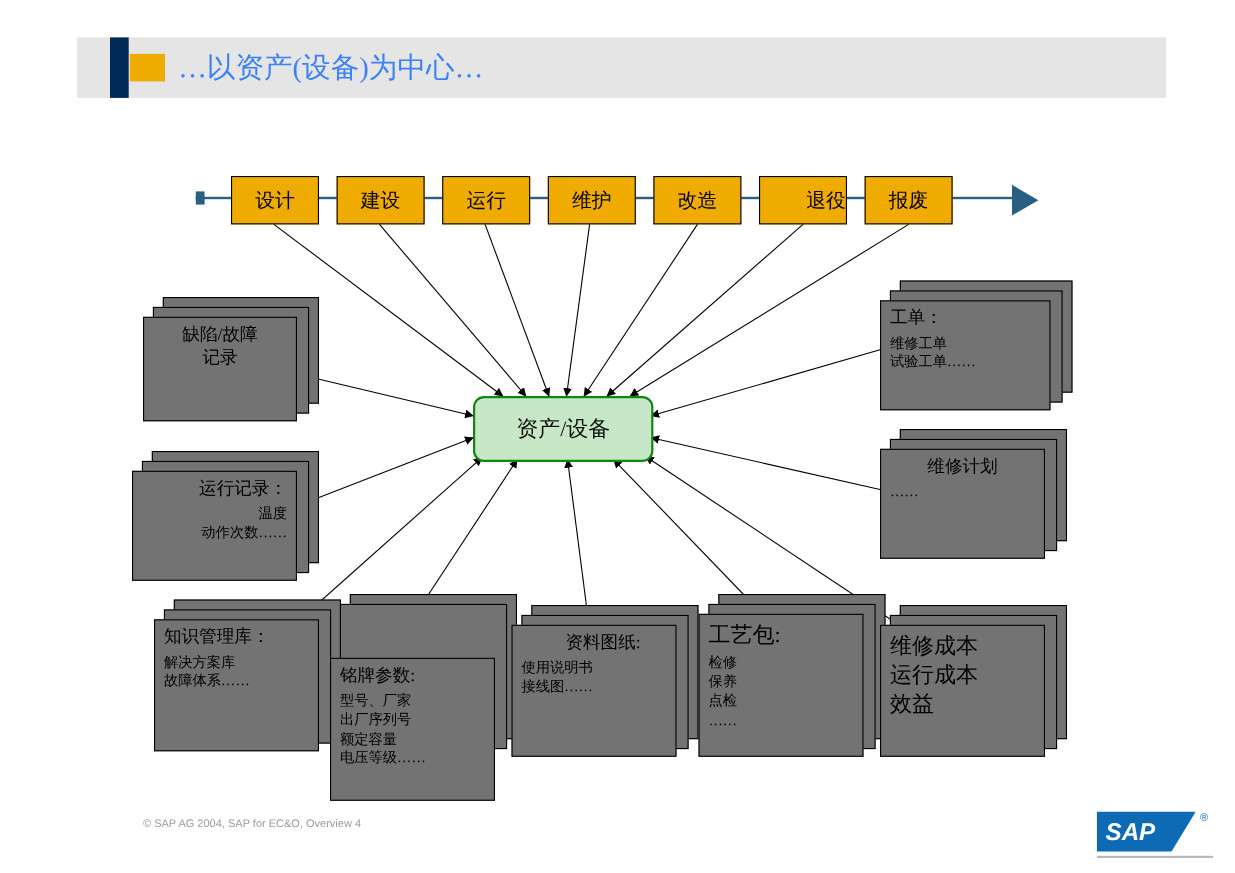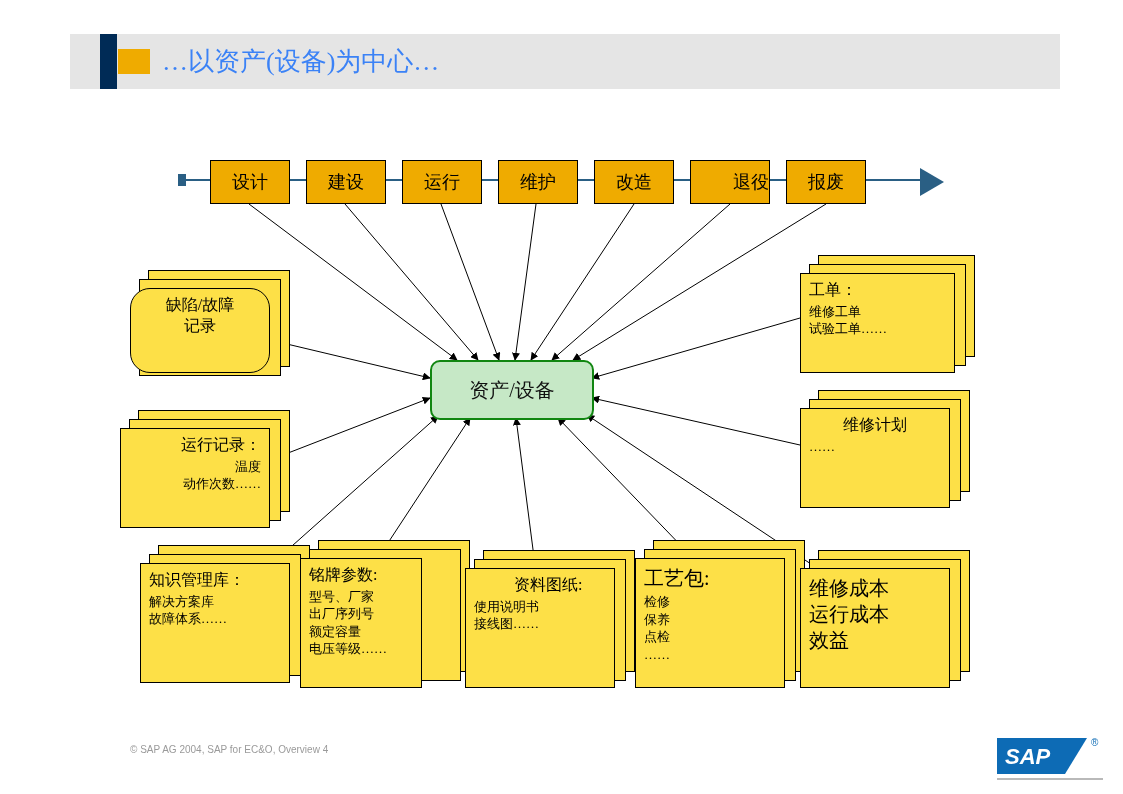--- a/index.html
+++ b/index.html
@@ -20,21 +20,21 @@
   .phase{position:absolute;top:160px;width:78px;height:42px;background:#EFAB00;border:1px solid #000;
          text-align:center;line-height:42px;font-size:18px;color:#000;}
   
   .center-box{position:absolute;left:430px;top:360px;width:160px;height:56px;background:#C6E8C6;
               border:2px solid #118611;border-radius:10px;text-align:center;line-height:56px;
               font-size:20px;color:#111;}
   
   svg.connectors{position:absolute;left:0;top:0;width:1123px;height:794px;pointer-events:none;}
   
   .docstack{position:absolute;width:150px;height:120px;}
-  .docstack .sheet{position:absolute;width:130px;height:100px;background:#fde047;border:1px solid #000;}
+  .docstack .sheet{position:absolute;width:130px;height:100px;background:#737373;border:1px solid #000;}
   .docstack .s3{left:18px;top:0;}
   .docstack .s2{left:9px;top:9px;}
   .docstack .s1{left:0;top:18px;padding:6px 8px;box-sizing:border-box;}
   .docstack .s1 .dtitle{font-size:16px;line-height:1.3;color:#000;font-family:"SimSun",serif;}
   .docstack .s1 .dbody{font-size:13px;line-height:1.35;color:#000;margin-top:2px;font-family:"SimSun",serif;}
   
   .footer-c{position:absolute;left:130px;top:744px;font-size:10px;color:#9a9a9a;
             font-family:Arial,sans-serif;}
   .footer-tag{position:absolute;right:140px;top:744px;font-size:13px;color:#9a9a9a;
               font-family:Arial,sans-serif;font-weight:bold;letter-spacing:0.5px;}
@@ -89,21 +89,21 @@
       <line x1="820" y1="570" x2="587" y2="415"></line>
       <line x1="800" y1="318" x2="592" y2="378"></line>
       <line x1="800" y1="445" x2="592" y2="398"></line>
     </g>
   </svg>
 
   <div id="docs">
       <div class="docstack" style="left: 130px; top: 270px; width: 160px; height: 115px;">
         <div class="sheet s3" style="width: 140px; height: 95px;"></div>
         <div class="sheet s2" style="width: 140px; height: 95px;"></div>
-        <div class="sheet s1" style="width: 140px; height: 85px; border-radius: 20px;">
+        <div class="sheet s1" style="width: 140px; height: 95px;">
           <div class="dtitle" style="text-align: center; white-space: pre-line;">缺陷/故障<br>记录</div>
         </div>
       </div>
       <div class="docstack" style="left: 120px; top: 410px; width: 170px; height: 120px;">
         <div class="sheet s3" style="width: 150px; height: 100px;"></div>
         <div class="sheet s2" style="width: 150px; height: 100px;"></div>
         <div class="sheet s1" style="width: 150px; height: 100px; text-align: right;">
           <div class="dtitle" style="white-space: pre-line;">运行记录：</div>
           <div class="dbody" style="white-space: pre-line;">温度
 动作次数……</div>
@@ -114,21 +114,21 @@
         <div class="sheet s2" style="width: 150px; height: 120px;"></div>
         <div class="sheet s1" style="width: 150px; height: 120px;">
           <div class="dtitle" style="white-space: pre-line;">知识管理库：</div>
           <div class="dbody" style="white-space: pre-line;">解决方案库
 故障体系……</div>
         </div>
       </div>
       <div class="docstack" style="left: 300px; top: 540px; width: 170px; height: 150px;">
         <div class="sheet s3" style="width: 150px; height: 130px;"></div>
         <div class="sheet s2" style="width: 150px; height: 130px;"></div>
-        <div class="sheet s1" style="width: 122px; height: 130px;">
+        <div class="sheet s1" style="width: 150px; height: 130px; margin-top: 40px;">
           <div class="dtitle" style="white-space: pre-line;">铭牌参数:</div>
           <div class="dbody" style="white-space: pre-line;"> 型号、厂家
  出厂序列号
  额定容量
  电压等级……</div>
         </div>
       </div>
       <div class="docstack" style="left: 465px; top: 550px; width: 170px; height: 140px;">
         <div class="sheet s3" style="width: 150px; height: 120px;"></div>
         <div class="sheet s2" style="width: 150px; height: 120px;"></div>

